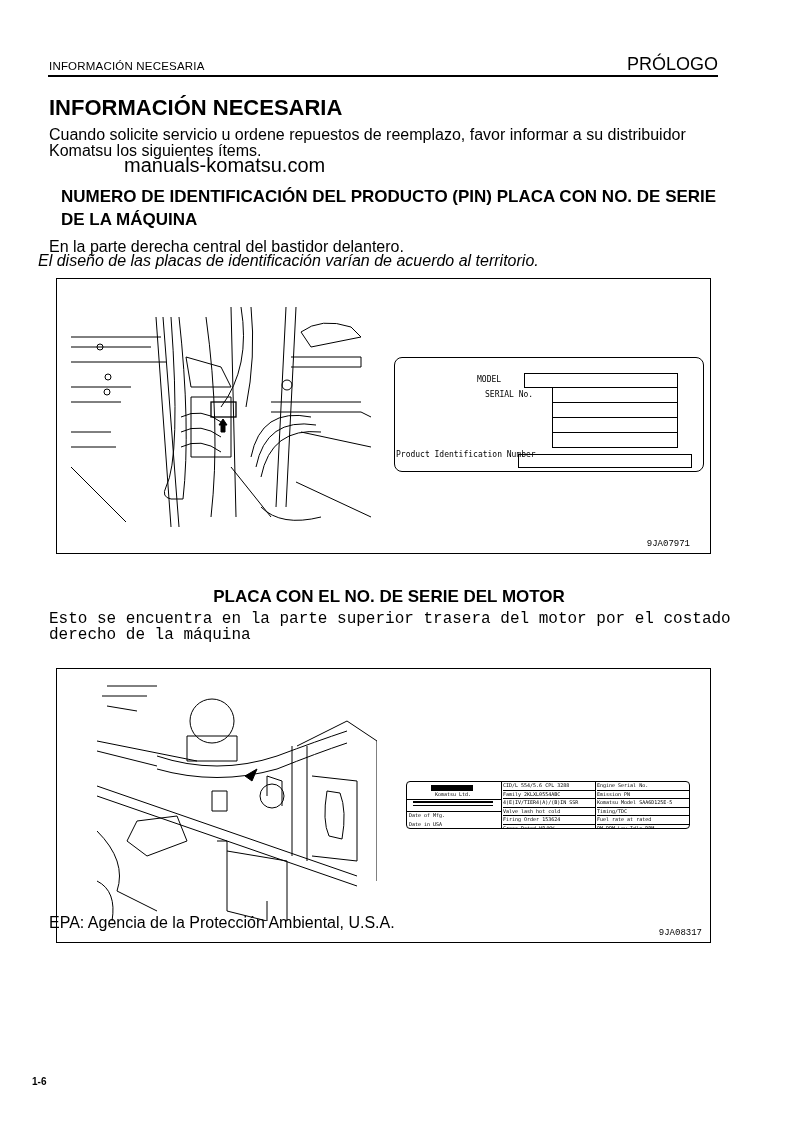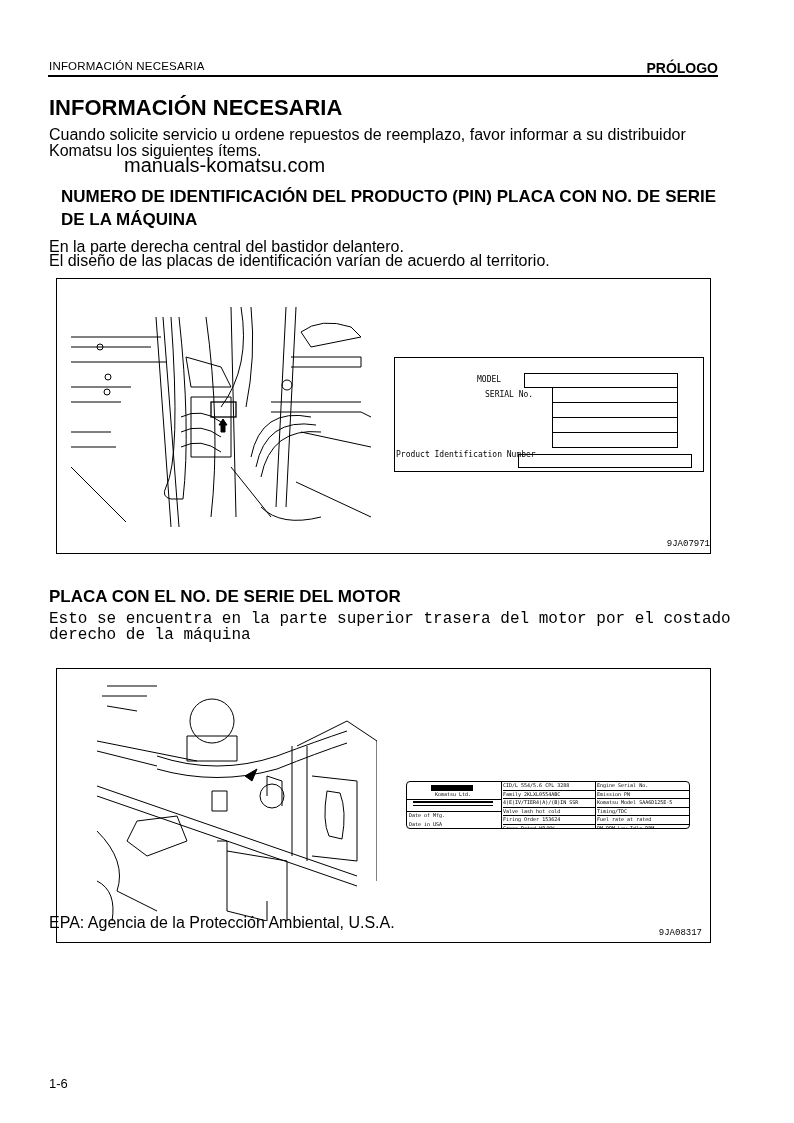--- a/index.html
+++ b/index.html
@@ -1,46 +1,46 @@
 <!DOCTYPE html>
 <html><head>
 <meta charset="utf-8">
 <style>
   html, body { margin:0; padding:0; background:#ffffff; }
   body { width:794px; height:1123px; position:relative; overflow:hidden;
          font-family:"Liberation Sans", sans-serif; color:#000; }
   .abs { position:absolute; }
   .hdr-left { left:49px; top:60px; font-size:11.5px; letter-spacing:0.2px; }
-  .hdr-right { right:76px; top:60px; font-size:14px;font-weight:bold; }
+  .hdr-right { right:76px; top:54px; font-size:18px; }
   .hdr-rule { left:48px; top:75px; width:670px; height:2px; background:#000; }
   .h1 { left:49px; top:95px; font-size:22px; font-weight:bold; }
   .p { font-size:16px; line-height:16px; }
   .intro { left:49px; top:127px; width:680px; }
   .watermark { left:124px; top:154px; font-size:20px; }
   .h2 { left:49px; font-size:17px; font-weight:bold; line-height:23px; width:680px; }
   .frame { border:1.5px solid #000; background:#fff; }
   .figid { font-family:"Liberation Mono", monospace; font-size:9px; }
-  .footer { left:49px; top:1076px; font-size:13px; font-weight:normal; }
+  .footer { left:32px; top:1076px; font-size:10px; font-weight:bold; }
   svg { position:absolute; }
   .plate-text { font-family:"DejaVu Sans Mono", monospace; font-size:8px; }
 </style>
 </head>
 <body>
 
 <div class="abs hdr-left">INFORMACIÓN NECESARIA</div>
 <div class="abs hdr-right">PRÓLOGO</div>
 <div class="abs hdr-rule"></div>
 
 <div class="abs h1">INFORMACIÓN NECESARIA</div>
 <div class="abs p intro">Cuando solicite servicio u ordene repuestos de reemplazo, favor informar a su distribuidor Komatsu los siguientes ítems.</div>
 <div class="abs watermark">manuals-komatsu.com</div>
 
 <div class="abs h2" style="top:185px;margin-left:12px;">NUMERO DE IDENTIFICACIÓN DEL PRODUCTO (PIN) PLACA CON NO. DE SERIE DE LA MÁQUINA</div>
 <div class="abs p" style="left:49px; top:239px;">En la parte derecha central del bastidor delantero.</div>
-<div class="abs p" style="left:49px; top:253px;">El diseño de las placas de identificación varían de acuerdo al territorio.</div>
+<div class="abs p" style="left:38px; top:253px;font-style:italic;">El diseño de las placas de identificación varían de acuerdo al territorio.</div>
 
 <div class="abs frame" style="left:56px; top:278px; width:653px; height:274px;">
 
   <svg style="left:14px; top:28px;" width="300" height="220" viewBox="0 0 300 220" fill="none" stroke="#000" stroke-width="1">
     <path d="M0 30 L90 30 M0 40 L80 40 M0 55 L95 55 M0 80 L60 80 M0 95 L50 95 M0 125 L40 125 M0 140 L45 140"></path>
     <path d="M85 10 L100 220 M92 10 L108 220"></path>
     <path d="M100 10 Q110 150 95 180 Q90 190 100 192 L112 192 Q120 120 108 10"></path>
     <path d="M135 10 Q150 120 140 210"></path>
     <path d="M160 0 L165 210 M170 0 Q180 60 150 100"></path>
     <path d="M180 0 Q185 50 175 100"></path>
@@ -55,37 +55,37 @@
     <path d="M190 200 Q210 220 250 210"></path>
     <path d="M230 125 L300 140 M225 175 L300 210"></path>
     <circle cx="216" cy="78" r="5"></circle>
     <circle cx="29" cy="40" r="3"></circle>
     <circle cx="37" cy="70" r="3"></circle>
     <circle cx="36" cy="85" r="3"></circle>
     <rect x="140" y="95" width="25" height="15" stroke-width="1.3"></rect>
     <path d="M148 118 L152 112 L156 118 L154 118 L154 125 L150 125 L150 118 Z" fill="#000"></path>
   </svg>
 
-  <div class="abs" style="left:337px; top:78px; width:308px; height:113px; border:1px solid #000; border-radius:0;">
+  <div class="abs" style="left:337px; top:78px; width:308px; height:113px; border:1px solid #000; border-radius:8px;">
     <div class="abs plate-text" style="left:82px; top:17px;">MODEL</div>
     <div class="abs" style="left:129px; top:15px; width:152px; height:13px; border:1px solid #000;"></div>
     <div class="abs plate-text" style="left:90px; top:32px;">SERIAL No.</div>
     <div class="abs" style="left:157px; top:29px; width:124px; height:59px; border:1px solid #000;">
       <div style="height:14px; border-bottom:1px solid #000;"></div>
       <div style="height:14px; border-bottom:1px solid #000;"></div>
       <div style="height:14px; border-bottom:1px solid #000;"></div>
     </div>
     <div class="abs plate-text" style="left:1px; top:92px;">Product Identification Number</div>
     <div class="abs" style="left:123px; top:96px; width:172px; height:12px; border:1px solid #000;"></div>
   </div>
 
-  <div class="abs figid" style="right:0; bottom:4px;">9JA07971</div>
+  <div class="abs figid" style="right:20px; bottom:4px;">9JA07971</div>
 </div>
 
-<div class="abs h2" style="top:585px;">PLACA CON EL NO. DE SERIE DEL MOTOR</div>
+<div class="abs h2" style="top:585px;text-align:center;">PLACA CON EL NO. DE SERIE DEL MOTOR</div>
 <div class="abs p" style="left:49px; top:611px;font-family:Liberation Mono, monospace;">Esto se encuentra en la parte superior trasera del motor por el costado derecho de la máquina</div>
 
 <div class="abs frame" style="left:56px; top:668px; width:653px; height:273px;">
   <svg style="left:40px; top:12px;" width="280" height="240" viewBox="0 0 280 240" fill="none" stroke="#000" stroke-width="1">
     <path d="M10 5 L60 5 M5 15 L50 15 M10 25 L40 30 M0 60 L100 80 M0 70 L60 85"></path>
     <ellipse cx="115" cy="40" rx="22" ry="22"></ellipse>
     <path d="M90 55 L140 55 L140 80 L90 80 Z"></path>
     <path d="M60 75 Q120 95 180 75 Q220 60 250 50"></path>
     <path d="M60 88 Q120 105 180 88 Q220 72 250 62"></path>
     <path d="M0 105 L260 195"></path>

